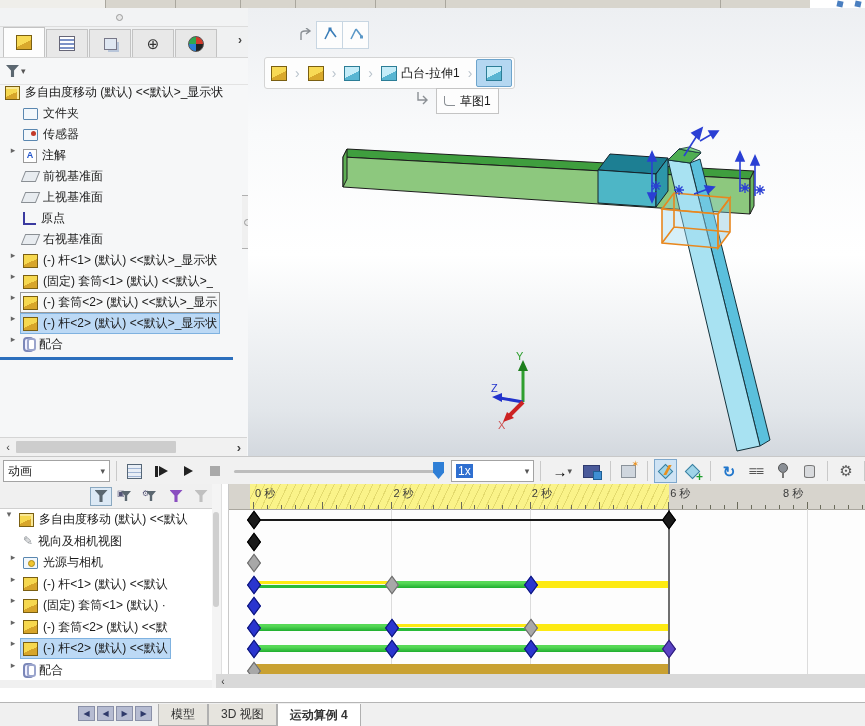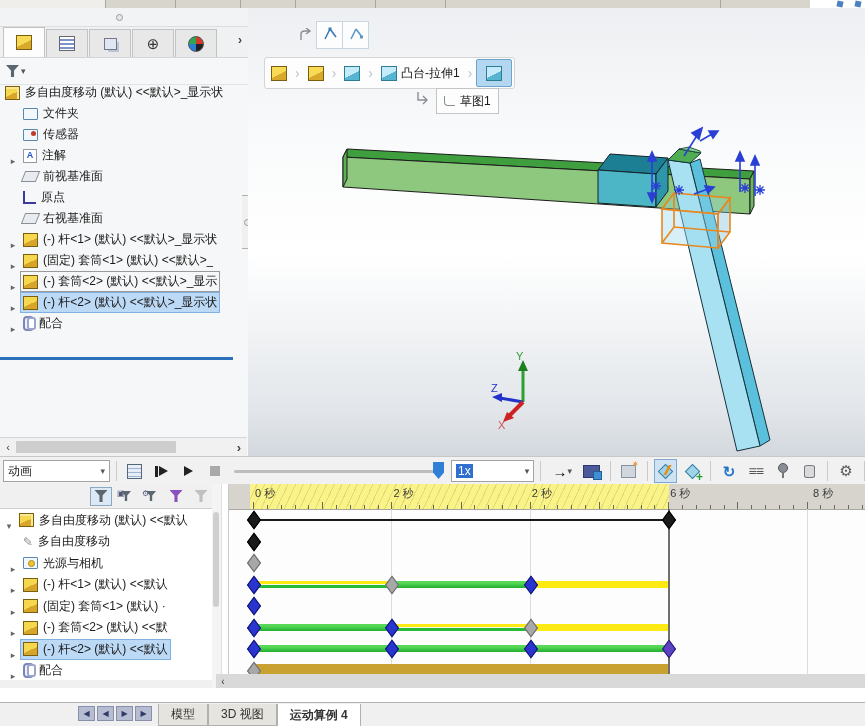--- a/index.html
+++ b/index.html
@@ -33,21 +33,21 @@
   .ic-wheel{width:14px;height:14px;border-radius:50%;border:1px solid #555;
     background:conic-gradient(#d43a2a 0 90deg,#222 90deg 180deg,#2a7fd4 180deg 270deg,#2fa74f 270deg)}
   .fm-filter{height:26px;border-bottom:1px solid #e3e3e3;display:flex;align-items:center;padding-left:6px;gap:2px}
   .funnel{display:inline-block;width:13px;height:12px;background:#5b6770;
     clip-path:polygon(0 0,100% 0,62% 45%,62% 100%,38% 100%,38% 45%)}
   .funnel.purple{background:#8a4fc0}
   .funnel.gray{background:#c0c0c0}
   .caret{font-size:9px;color:#555}
   
   .tree{position:absolute;left:0;right:14px;overflow:hidden}
-  .trow{display:flex;align-items:flex-end;white-space:nowrap;overflow:hidden}
+  .trow{display:flex;align-items:flex-start;white-space:nowrap;overflow:hidden}
   .trow .exp{width:14px;flex:0 0 14px;text-align:center;color:#666;font-size:9px}
   .trow .lab{margin-left:4px;overflow:hidden;white-space:nowrap}
   .trow.sel .lab-wrap{background:#bcd9f5;border:1px solid #7fb2e0}
   .trow.outl .lab-wrap{border:1px solid #9a9a9a}
   .lab-wrap{display:flex;align-items:center;height:19px;padding:0 2px;border:1px solid transparent;overflow:hidden}
   .ticon{flex:0 0 auto;margin-right:1px}
   .icon-part,.icon-assembly{display:inline-block;width:13px;height:12px;border:1px solid #7a5f12;
     background:linear-gradient(155deg,#f6d84f 0 55%,#d7a52a 55%)}
   .icon-assembly{box-shadow:inset -2px 2px 0 #f9e896}
   .icon-folder,.icon-sensors,.icon-lights{display:inline-block;width:13px;height:10px;border:1px solid #5a87b0;
@@ -226,20 +226,27 @@
       <div class="trow" style="height: 21px; padding-left: 6px;">
         <span class="exp"></span>
         <span class="lab-wrap">
           <span class="ticon icon-plane"></span>
           <span class="lab">前视基准面</span>
         </span>
       </div>
       <div class="trow" style="height: 21px; padding-left: 6px;">
         <span class="exp"></span>
         <span class="lab-wrap">
+          <span class="ticon icon-plane"></span>
+          <span class="lab">上视基准面</span>
+        </span>
+      </div>
+      <div class="trow" style="height: 21px; padding-left: 6px;">
+        <span class="exp"></span>
+        <span class="lab-wrap">
           <span class="ticon icon-origin"></span>
           <span class="lab">原点</span>
         </span>
       </div>
       <div class="trow" style="height: 21px; padding-left: 6px;">
         <span class="exp"></span>
         <span class="lab-wrap">
           <span class="ticon icon-plane"></span>
           <span class="lab">右视基准面</span>
         </span>
@@ -501,21 +508,21 @@
         <span class="exp">▾</span>
         <span class="lab-wrap">
           <span class="ticon icon-assembly"></span>
           <span class="lab">多自由度移动 (默认) &lt;&lt;默认</span>
         </span>
       </div>
       <div class="trow" style="height: 21.5px; padding-left: 6px;">
         <span class="exp"></span>
         <span class="lab-wrap">
           <span class="ticon icon-camera-views">✎</span>
-          <span class="lab">多自由度移动</span>
+          <span class="lab">视向及相机视图</span>
         </span>
       </div>
       <div class="trow" style="height: 21.5px; padding-left: 6px;">
         <span class="exp">▸</span>
         <span class="lab-wrap">
           <span class="ticon icon-lights"></span>
           <span class="lab">光源与相机</span>
         </span>
       </div>
       <div class="trow" style="height: 21.5px; padding-left: 6px;">
@@ -604,21 +611,21 @@
         <div class="rtick" style="left: 563.76px; height: 4px;"></div>
         <div class="rtick" style="left: 577.6px; height: 7px;"></div>
         <div class="rtick" style="left: 591.44px; height: 4px;"></div>
         <div class="rtick" style="left: 605.28px; height: 4px;"></div>
         <div class="rtick" style="left: 619.12px; height: 4px;"></div>
         <div class="rtick" style="left: 632.96px; height: 4px;"></div>
         <div class="rlabel" style="left: 26px;">0 秒</div>
         <div class="rlabel" style="left: 164.4px;">2 秒</div>
         <div class="rlabel" style="left: 302.8px;">2 秒</div>
         <div class="rlabel" style="left: 441.2px;">6 秒</div>
-        <div class="rlabel" style="left: 584px;">8 秒</div>
+        <div class="rlabel" style="left: 554px;">8 秒</div>
       </div>
     <div id="tlrows">
         <div class="gridline" style="left: 162.4px;"></div>
         <div class="gridline" style="left: 300.8px;"></div>
         <div class="gridline" style="left: 577.6px;"></div>
         <div class="bar line" style="left: 24px; width: 415.2px; top: 9.75px;"></div>
         <div class="bar dual" style="left: 24px; width: 138.4px; top: 71.75px;"></div>
         <div class="bar green" style="left: 162.4px; width: 138.4px; top: 71.75px;"></div>
         <div class="bar yellow" style="left: 300.8px; width: 138.4px; top: 71.75px;"></div>
         <div class="bar green" style="left: 24px; width: 138.4px; top: 114.75px;"></div>

